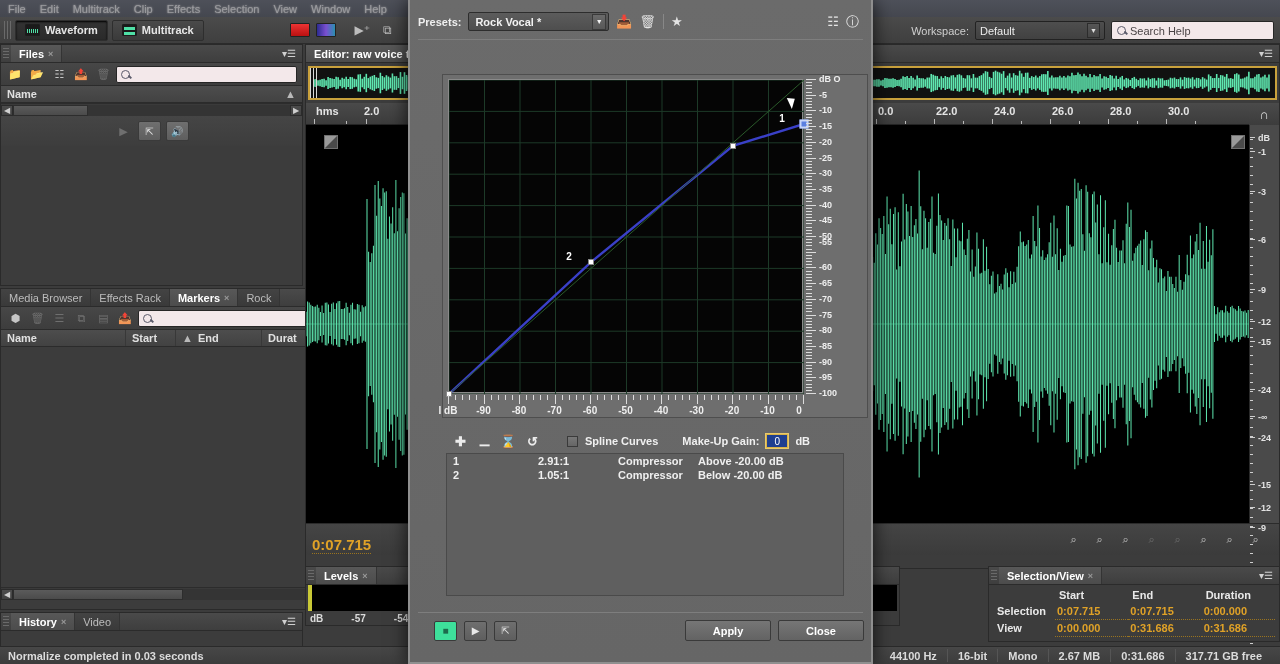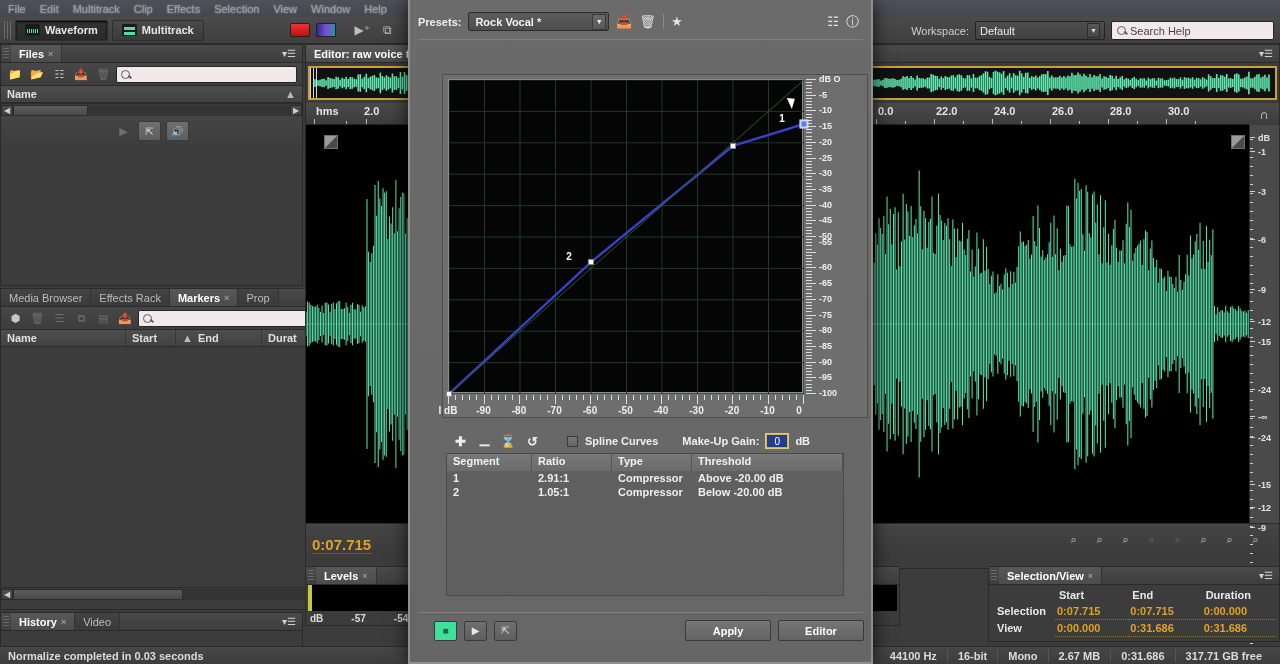--- a/index.html
+++ b/index.html
@@ -276,21 +276,21 @@
       <span>Media Browser</span>
     </div>
     <div class="tab">
       <span>Effects Rack</span>
     </div>
     <div class="tab active">
       <span>Markers</span>
       <span class="x">×</span>
     </div>
     <div class="tab">
-      <span>Prop</span>
+      <span>Rock</span>
     </div>
     <div class="menu-burger">▾☰</div>
   </div>
   <div class="ptool">
     <div class="pbtn">⬢</div>
     <div class="pbtn dim">🗑</div>
     <div class="pbtn dim">☰</div>
     <div class="pbtn dim">⧉</div>
     <div class="pbtn dim">▤</div>
     <div class="pbtn dim">📤</div>
@@ -1878,26 +1878,20 @@
     <span style="width:12px"></span>
     <span class="chk"></span>
     <span style="font-size:11px;font-weight:bold;color:#f0f0f0">Spline Curves</span>
     <span style="width:10px"></span>
     <span style="font-size:11px;font-weight:bold;color:#f0f0f0">Make-Up Gain:</span>
     <span id="mkgain">0</span>
     <span style="font-size:11px;font-weight:bold;color:#f0f0f0">dB</span>
   </div>
 
   <div id="seg-table" style="position:absolute;left:30px;top:447px;width:398px;height:143px">
-    <div id="seg-head">
-      <div>Segment</div>
-      <div>Ratio</div>
-      <div>Type</div>
-      <div>Threshold</div>
-    </div>
     <div class="seg-row">
       <div>1</div>
       <div>2.91:1</div>
       <div>Compressor</div>
       <div>Above -20.00 dB</div>
     </div>
     <div class="seg-row">
       <div>2</div>
       <div>1.05:1</div>
       <div>Compressor</div>
@@ -1906,16 +1900,16 @@
   </div>
 
   <div class="hr" style="position:absolute;left:2px;top:606px;right:2px"></div>
 
   <div class="dlg-row" style="position:absolute;left:18px;top:614px;width:430px">
     <span class="sqbtn" id="pwr">■</span>
     <span class="sqbtn">▶</span>
     <span class="sqbtn">⇱</span>
     <span style="flex:1"></span>
     <span class="dlgbtn">Apply</span>
-    <span class="dlgbtn">Editor</span>
+    <span class="dlgbtn">Close</span>
   </div>
  </div>
 </div>
 
 </body></html>

